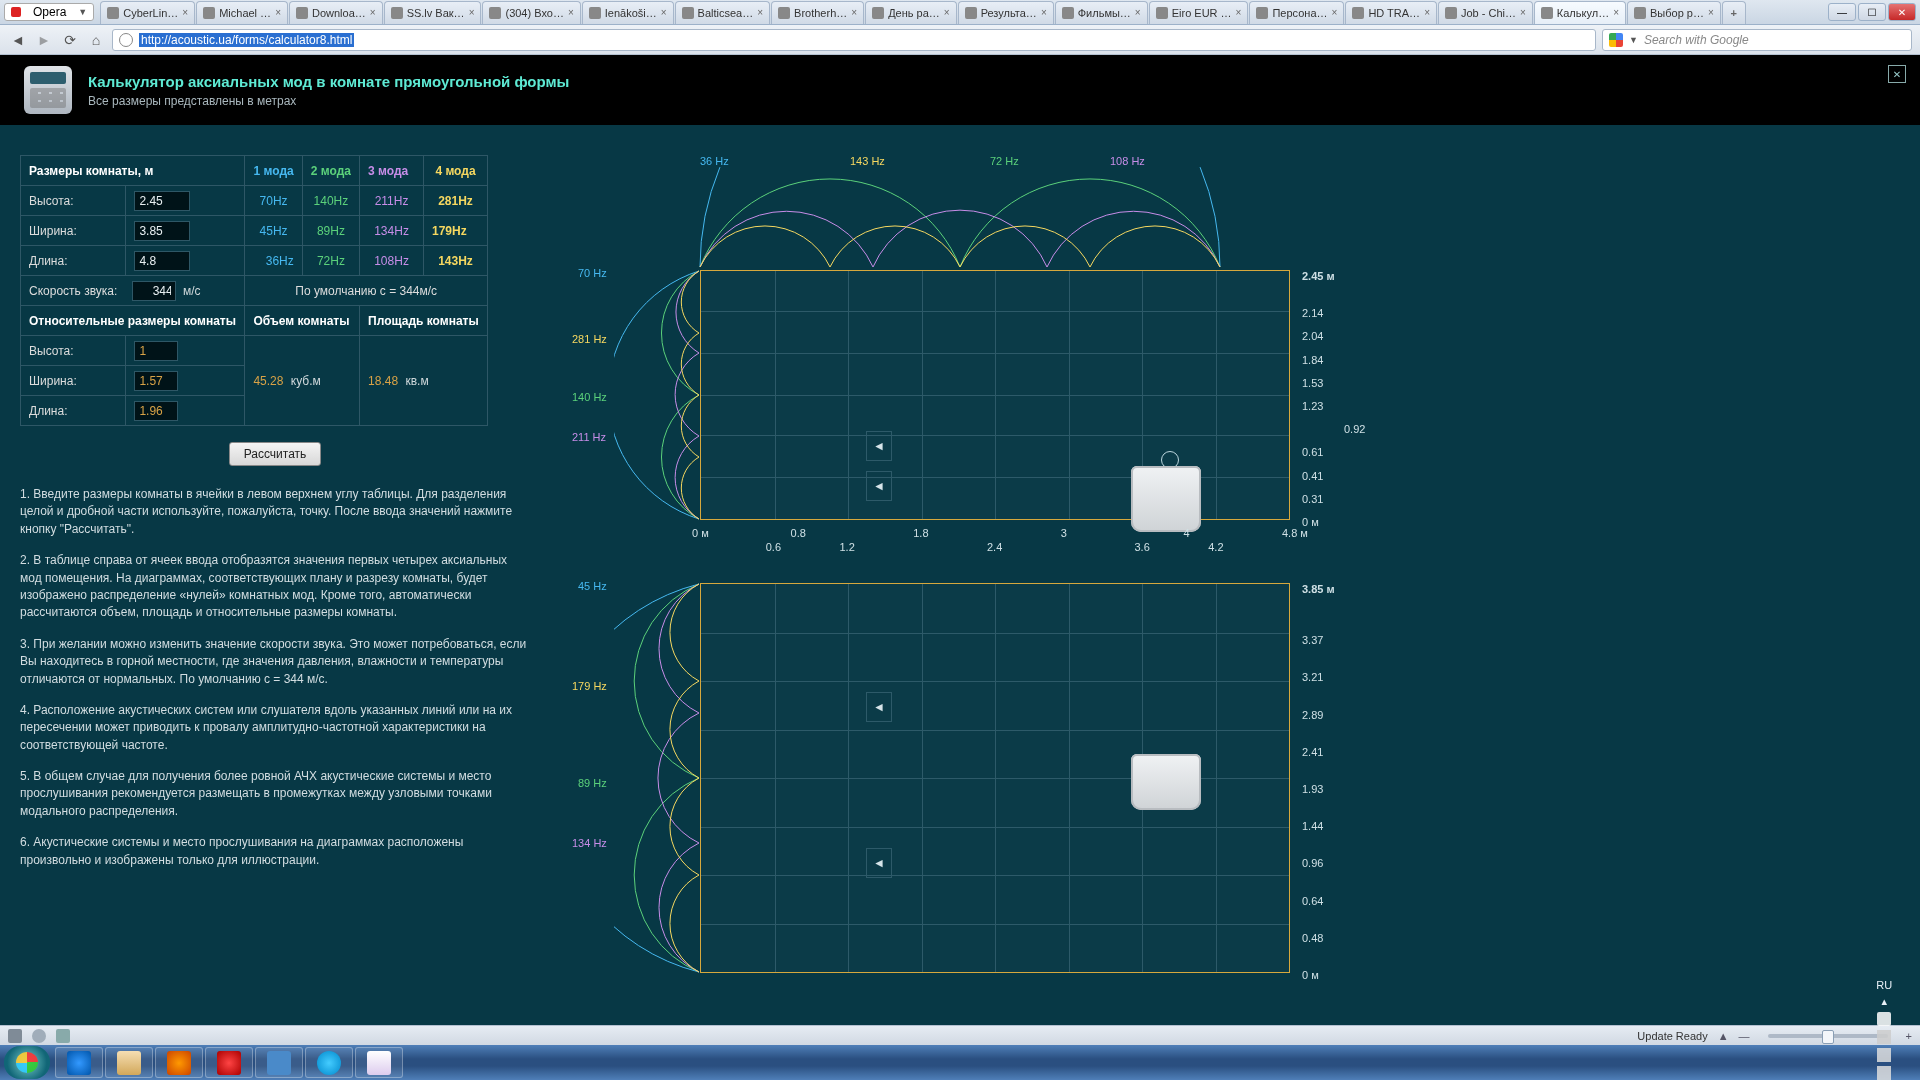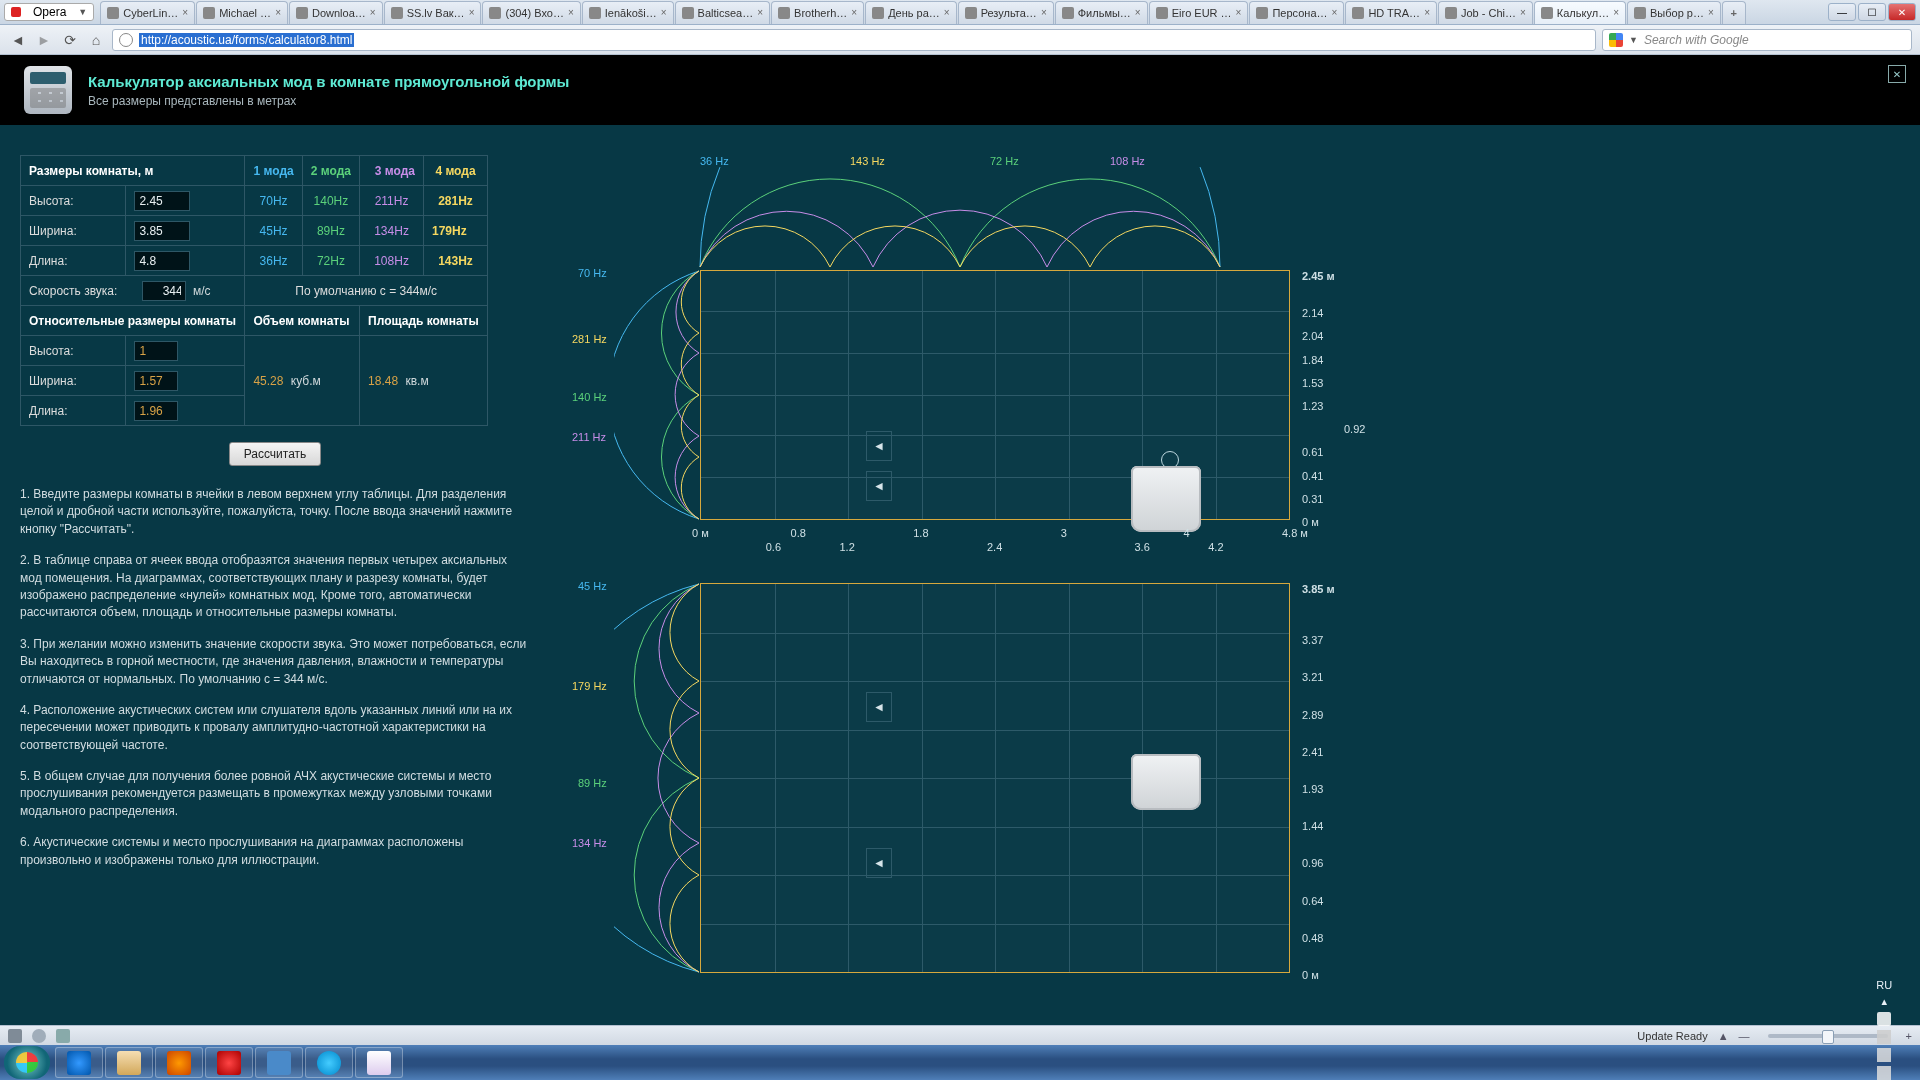--- a/index.html
+++ b/index.html
@@ -214,21 +214,21 @@
   </div>
 
   <div class="content">
     <div class="left-col">
       <table class="modes">
         <tbody>
             <tr>
           <th colspan="2">Размеры комнаты, м</th>
           <th class="c-m1" style="text-align:center">1 мода</th>
           <th class="c-m2" style="text-align:center">2 мода</th>
-          <th class="c-m3" style="text-align:right">3 мода</th>
+          <th class="c-m3" style="text-align:left">3 мода</th>
           <th class="c-m4" style="text-align:center">4 мода</th>
         </tr>
         <tr>
           <td>Высота:</td>
           <td><input class="inp" value="2.45" style=""></td>
           <td class="c-m1" style="text-align:center">70Hz</td>
           <td class="c-m2" style="text-align:center">140Hz</td>
           <td class="c-m3" style="text-align:center">211Hz</td>
           <td class="c-m4" style="text-align:center">281Hz</td>
         </tr>
@@ -236,29 +236,29 @@
           <td>Ширина:</td>
           <td><input class="inp" value="3.85" style=""></td>
           <td class="c-m1" style="text-align:center">45Hz</td>
           <td class="c-m2" style="text-align:center">89Hz</td>
           <td class="c-m3" style="text-align:center">134Hz</td>
           <td class="c-m4" style="text-align:left">179Hz</td>
         </tr>
         <tr>
           <td>Длина:</td>
           <td><input class="inp" value="4.8" style=""></td>
-          <td class="c-m1" style="text-align:center">36Hz</td>
+          <td class="c-m1" style="text-align:right">36Hz</td>
           <td class="c-m2" style="text-align:center">72Hz</td>
           <td class="c-m3" style="text-align:center">108Hz</td>
           <td class="c-m4" style="text-align:center">143Hz</td>
         </tr>
         <tr>
           <td colspan="2">
             <span>Скорость звука:</span>
-            <input class="inp small" style="margin-left: 21px; padding-left: 20px;" value="344">
+            <input class="inp small" style="margin-left: 11px; padding-left: 20px;" value="344">
             <span class="unit">м/с</span>
           </td>
           <td colspan="4" style="text-align:center">По  умолчанию с = 344м/с</td>
         </tr>
         <tr>
           <th colspan="2">Относительные размеры комнаты</th>
           <th colspan="2">Объем комнаты</th>
           <th colspan="2">Площадь комнаты</th>
         </tr>
         <tr>

